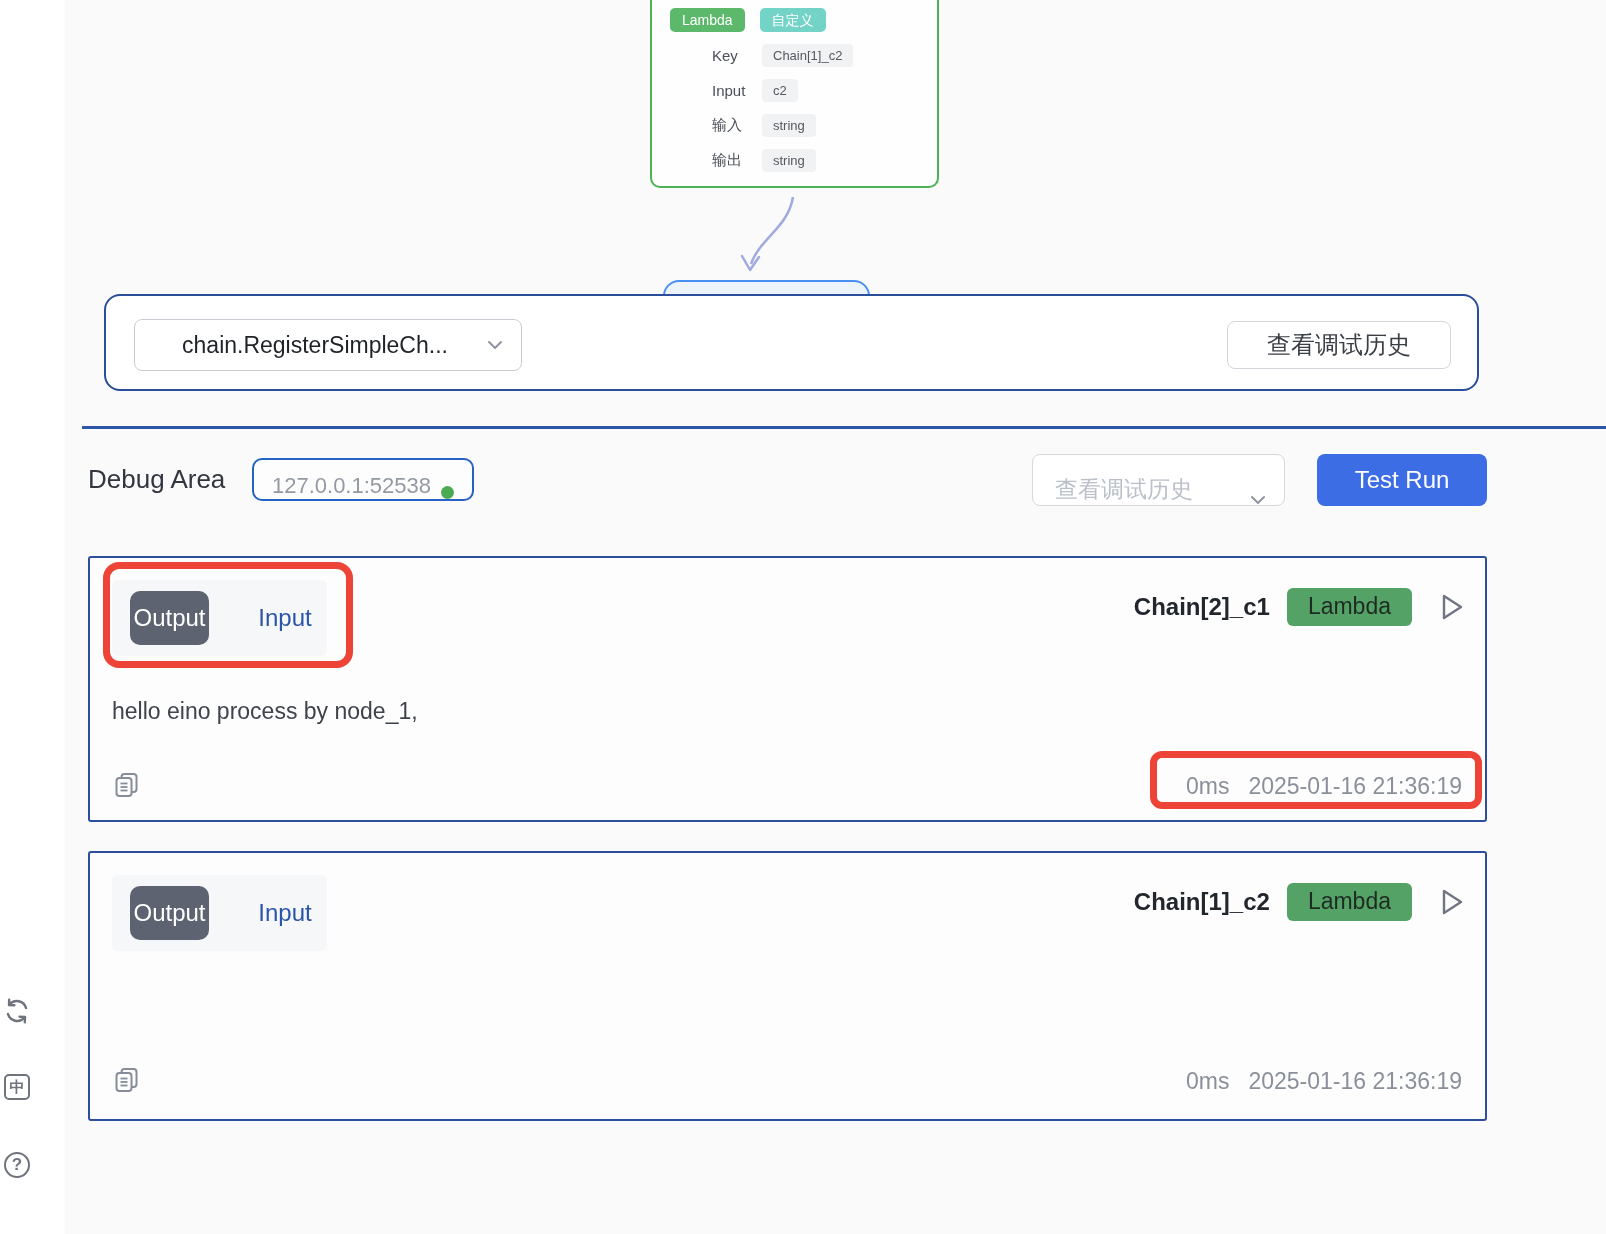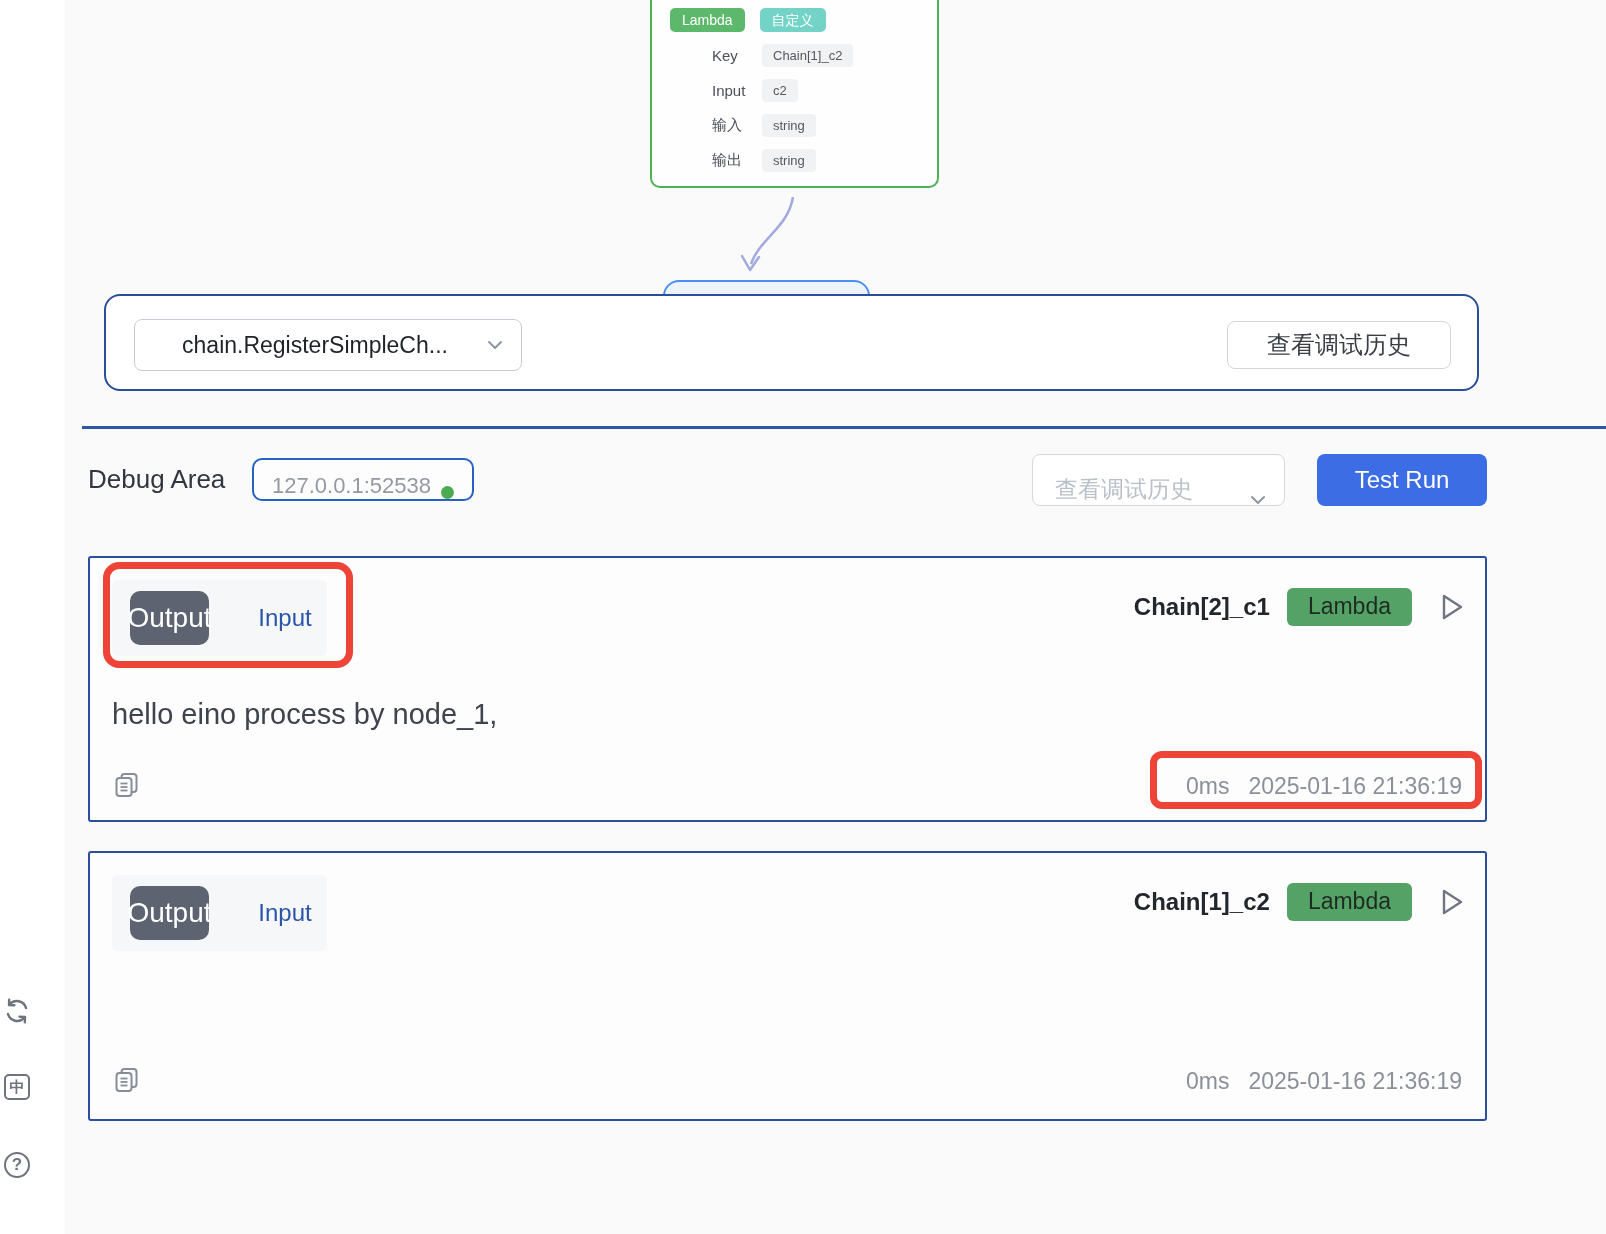--- a/index.html
+++ b/index.html
@@ -88,39 +88,39 @@
     background:#fdfdfe; border:2px solid #2c4e9c; border-radius:3px;
   }
   #card-0 { top:556px; height:266px; }
   #card-1 { top:851px; height:270px; }
   .tab-group {
     position:absolute; left:22px; top:22px; width:215px; height:76px;
     background:#f6f7f9; border-radius:6px;
   }
   .tab-output {
     position:absolute; left:40px; top:33px; width:79px; height:54px;
-    background:#5d6370; border-radius:10px; color:#ffffff; font-size:28px;
+    background:#5d6370; border-radius:10px; color:#ffffff; font-size:24px;
     display:flex; align-items:center; justify-content:center; cursor:pointer;
   }
   .tab-input {
     position:absolute; left:150px; top:33px; width:90px; height:54px;
     color:#2b55a8; font-size:24px;
     display:flex; align-items:center; justify-content:center; cursor:pointer;
   }
   .card-head-right {
     position:absolute; right:20px; top:31px; height:36px;
     display:flex; align-items:center;
   }
   .node-key { font-size:24px; font-weight:bold; color:#22262d; }
   .lambda-badge {
     margin-left:17px; background:#55a267; border-radius:6px;
     font-size:23px; color:#1e2b22; padding:5px 21px; line-height:1.2;
   }
   .play-icon { margin-left:27px; display:flex; cursor:pointer; }
-  .card-body { position:absolute; left:22px; top:140px; font-size:29px; color:#3e434c; }
+  .card-body { position:absolute; left:22px; top:140px; font-size:23px; color:#3e434c; }
   .copy-btn { position:absolute; left:24px; top:214px; cursor:pointer; display:flex; }
   .card-time {
     position:absolute; right:23px; top:215px; display:flex; gap:19px;
     font-size:23px; color:#8a9099;
   }
 
   
   .annot { position:absolute; border:7px solid #ee4337; background:transparent; pointer-events:none; }
   #annot-tabs { left:13px; top:4px; width:250px; height:106px; border-radius:16px; }
   #annot-time { left:1060px; top:193px; width:332px; height:58px; border-radius:12px; }

